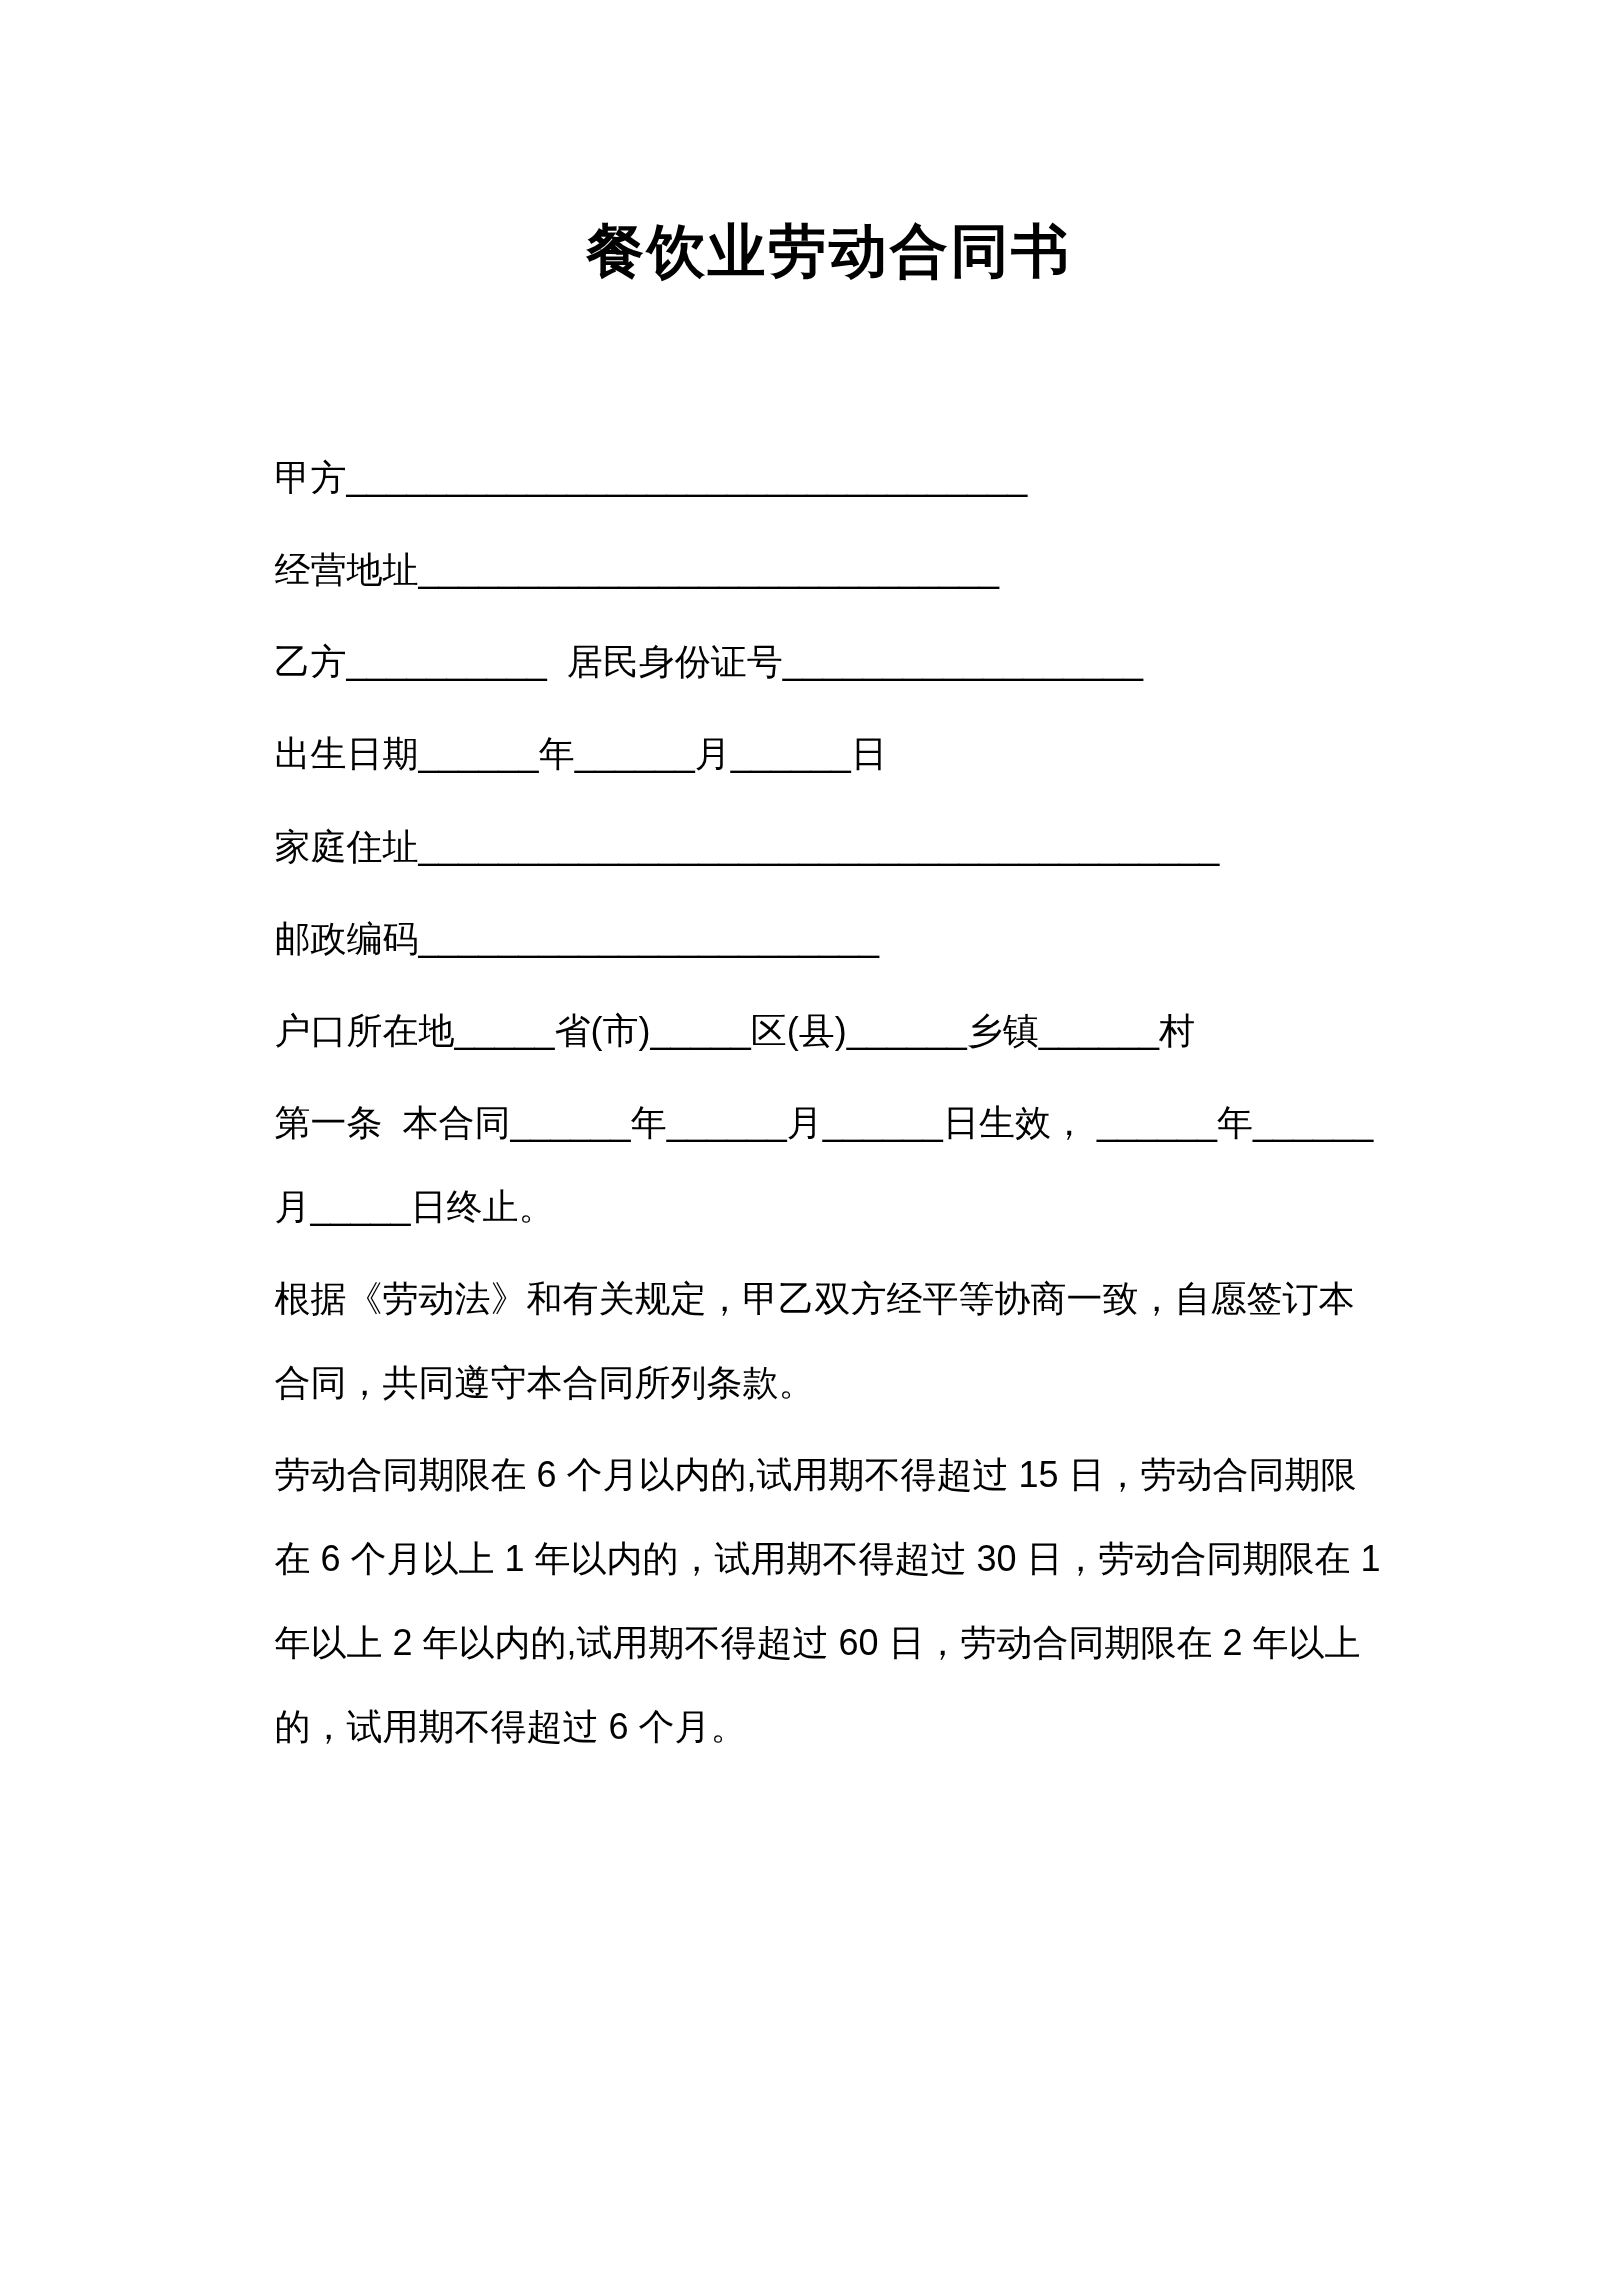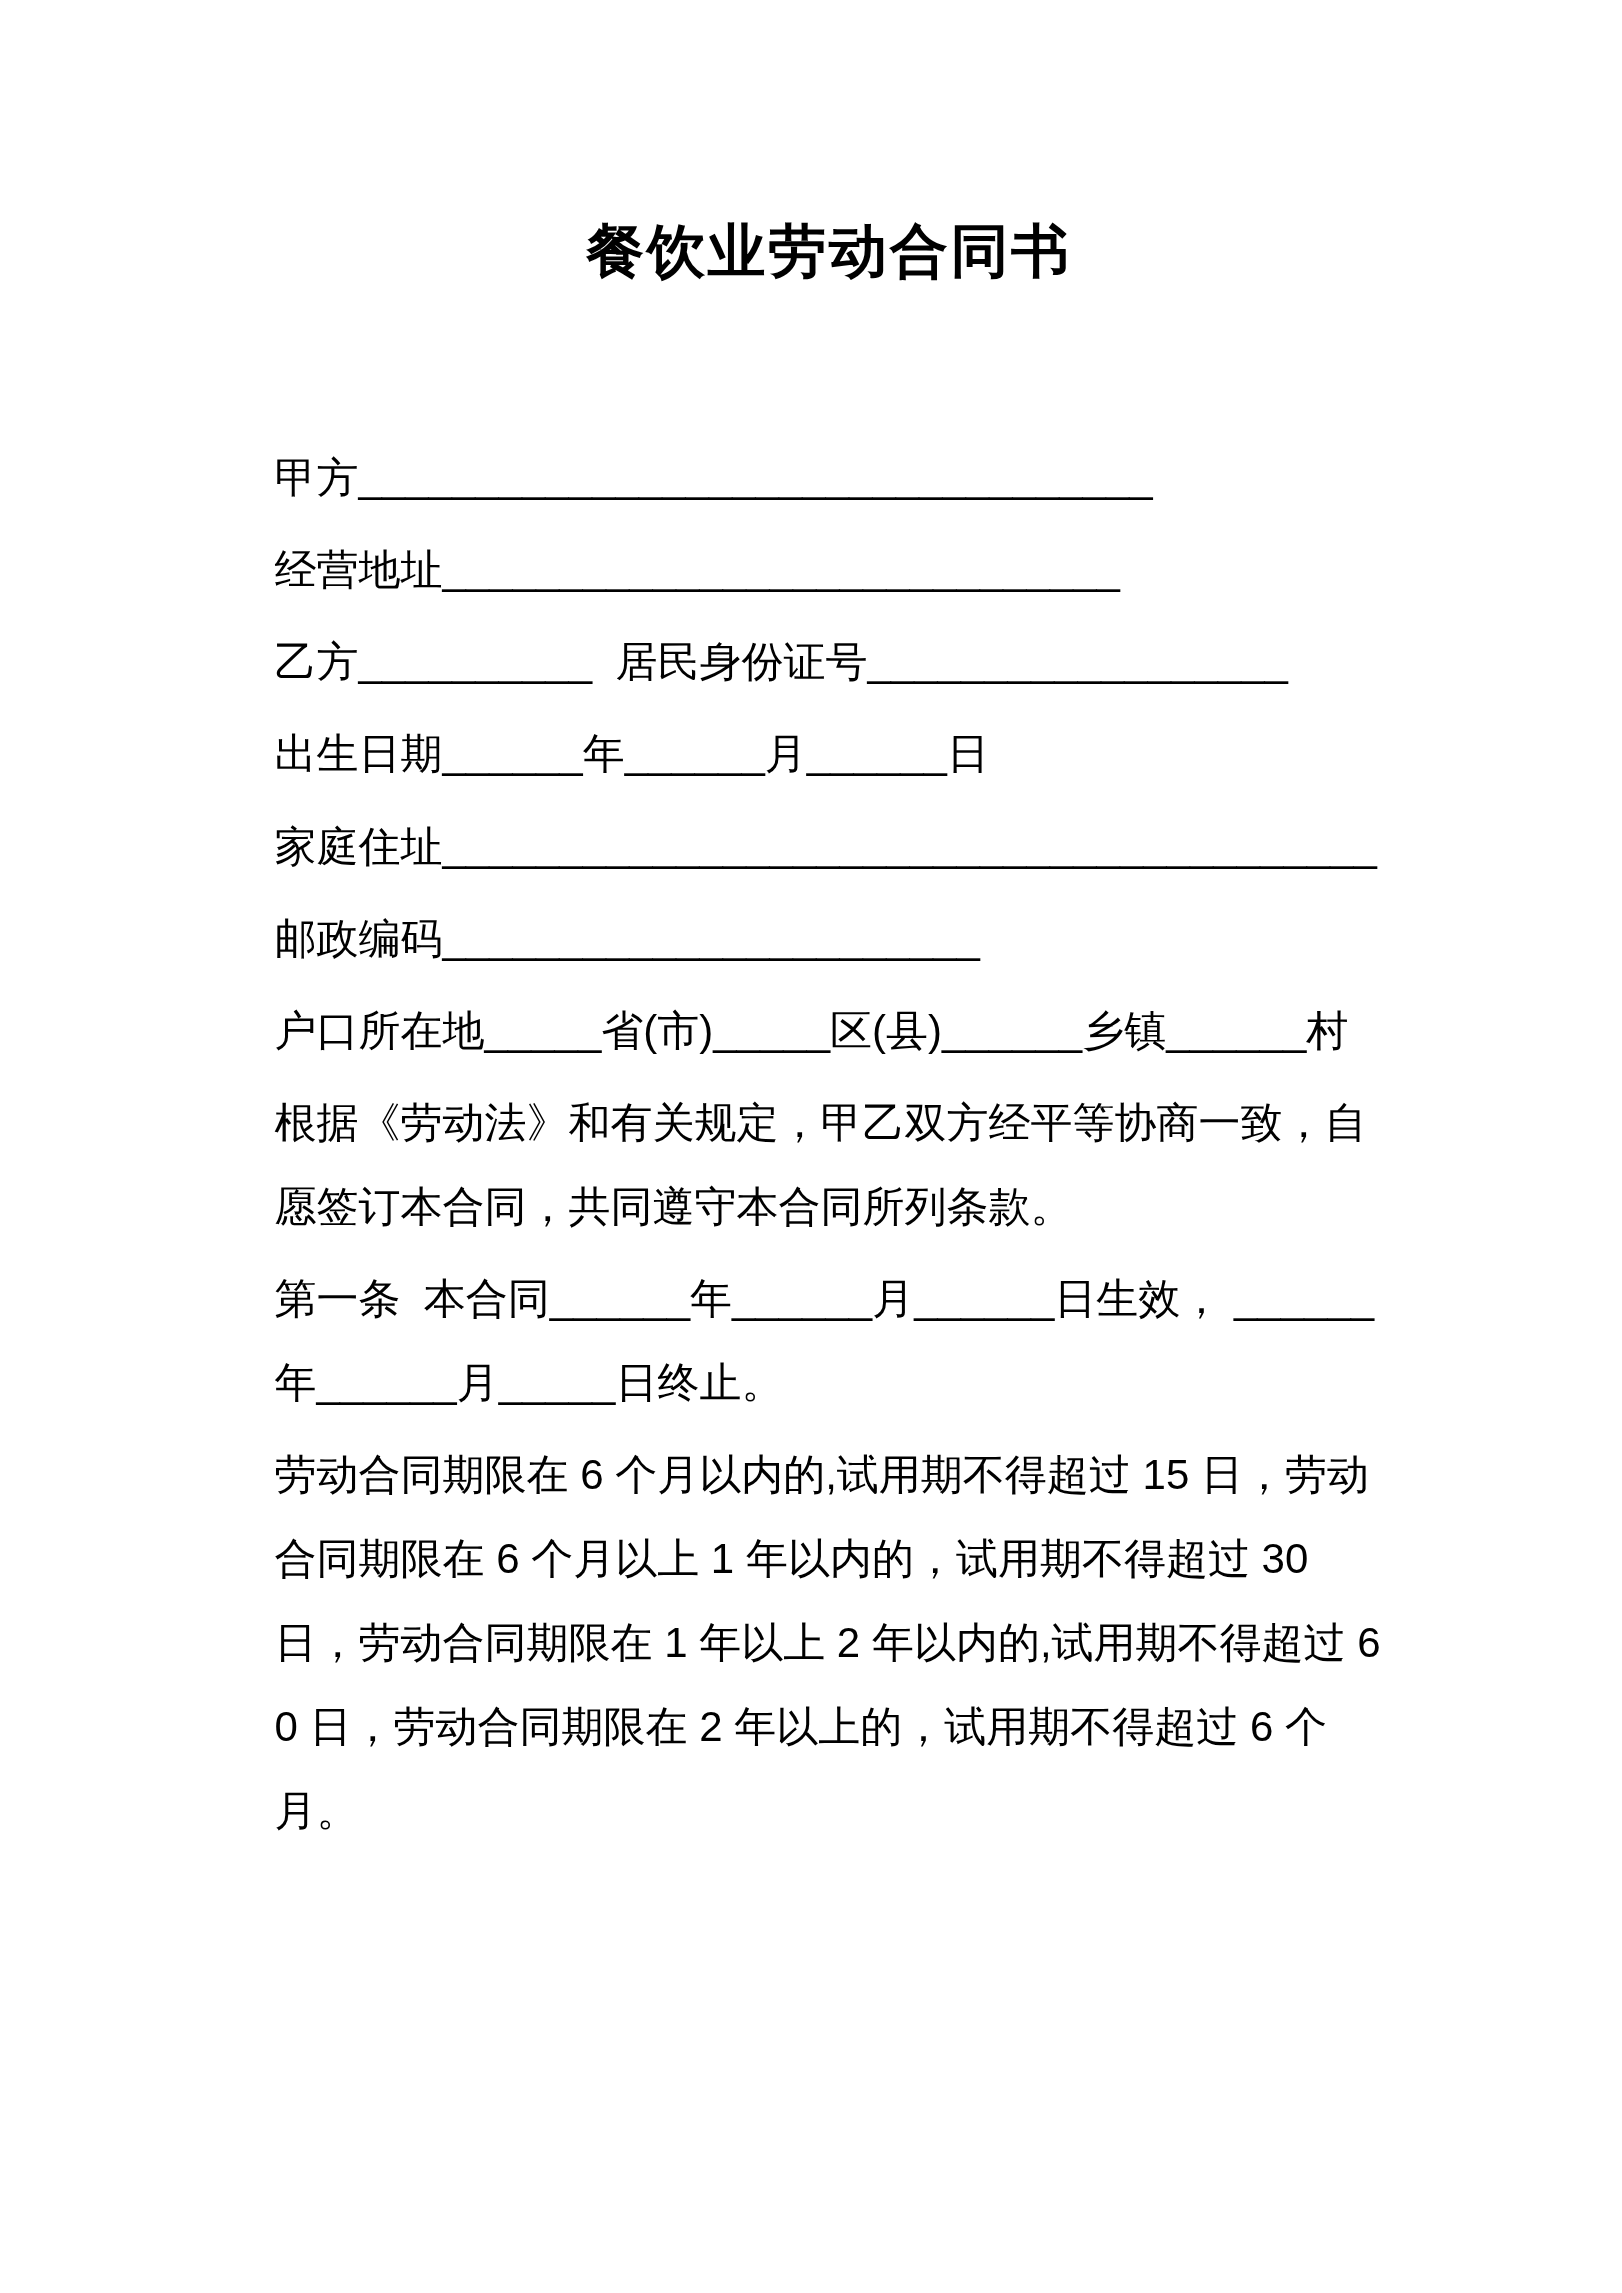--- a/index.html
+++ b/index.html
@@ -21,21 +21,21 @@
   }
   .doc-title {
     font-size: 58px;
     font-weight: bold;
     text-align: center;
     margin: 0 0 153px 0;
     letter-spacing: 2.7px;
     line-height: 1.1;
   }
   .doc-body {
-    font-size: 42px;
+    font-size: 36px;
     line-height: 84px;
   }
   .doc-body p {
     margin: 0 0 8.2px 0;
     white-space: pre-wrap;
     word-break: break-all;
   }
 </style>
 </head>
 <body>
@@ -53,23 +53,23 @@
     <p>乙方__________  居民身份证号__________________</p>
 
     <p>出生日期______年______月______日</p>
 
     <p>家庭住址________________________________________</p>
 
     <p>邮政编码_______________________</p>
 
     <p>户口所在地_____省(市)_____区(县)______乡镇______村</p>
 
+    <p>第一条  本合同______年______月______日生效， ______年______月_____日终止。</p>
+
     <p>根据《劳动法》和有关规定，甲乙双方经平等协商一致，自愿签订本合同，共同遵守本合同所列条款。</p>
-
-    <p>第一条  本合同______年______月______日生效， ______年______月_____日终止。</p>
 
 
     <p>劳动合同期限在 6 个月以内的,试用期不得超过 15 日，劳动合同期限在 6 个月以上 1 年以内的，试用期不得超过 30 日，劳动合同期限在 1 年以上 2 年以内的,试用期不得超过 60 日，劳动合同期限在 2 年以上的，试用期不得超过 6 个月。</p>
 
 
 
   </div>
 
 </div>
 

